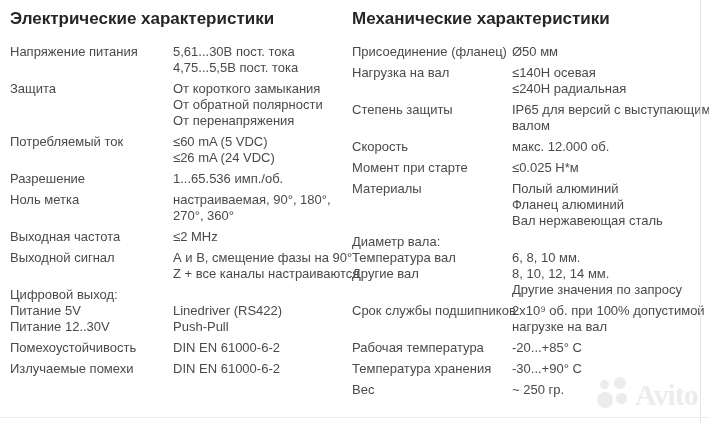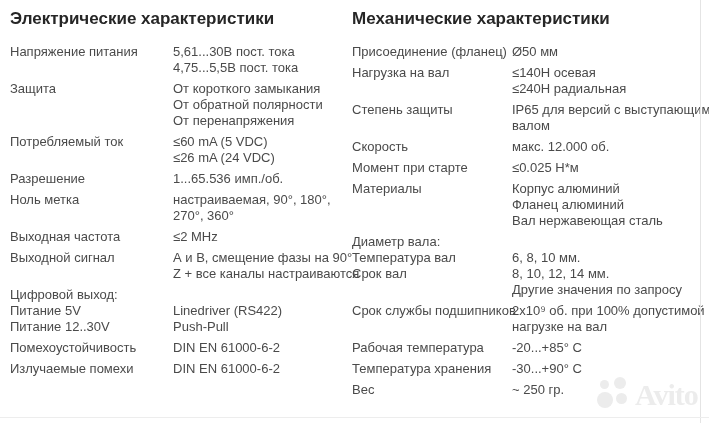--- a/index.html
+++ b/index.html
@@ -201,30 +201,30 @@
           </div>
           <div class="value">
             <div class="line">≤0.025 Н*м</div>
           </div>
         </div>
         <div class="row">
           <div class="label">
             <div class="line">Материалы</div>
           </div>
           <div class="value">
-            <div class="line">Корпус алюминий</div>
+            <div class="line">Полый алюминий</div>
             <div class="line">Фланец алюминий</div>
             <div class="line">Вал нержавеющая сталь</div>
           </div>
         </div>
         <div class="row">
           <div class="label">
             <div class="line">Диаметр вала:</div>
             <div class="line">Температура вал</div>
-            <div class="line">Срок вал</div>
+            <div class="line">Другие вал</div>
           </div>
           <div class="value">
             <div class="line">&nbsp;</div>
             <div class="line">6, 8, 10 мм.</div>
             <div class="line">8, 10, 12, 14 мм.</div>
             <div class="line">Другие значения по запросу</div>
           </div>
         </div>
         <div class="row">
           <div class="label">

